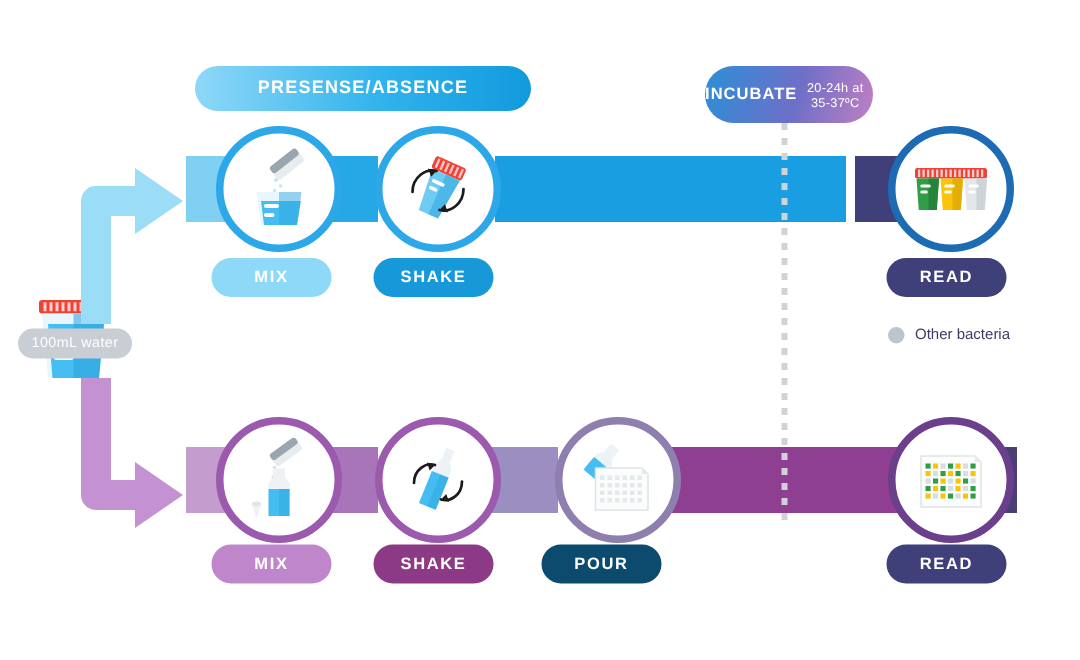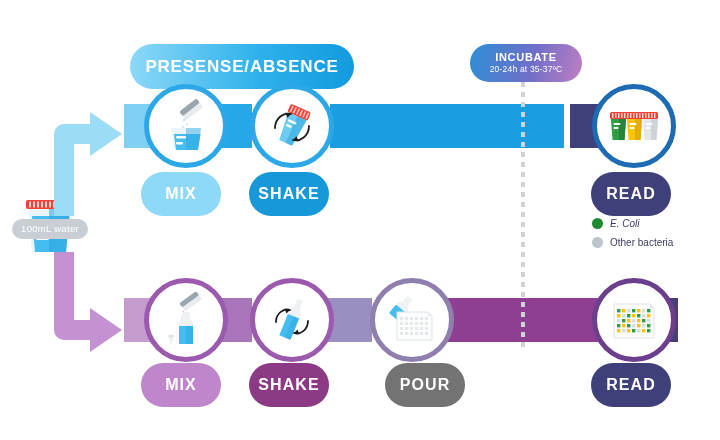--- a/index.html
+++ b/index.html
@@ -12,31 +12,30 @@
 
   
   .pill{
     position:absolute;display:flex;align-items:center;justify-content:center;
     border-radius:999px;color:#fff;letter-spacing:.8px;font-weight:bold;
     text-align:center;line-height:1.15;
   }
 
   
   .banner-pa{
-    left:130px;top:44px;width:224px;height:45px;font-size:17px;
+    left:130px;top:44px;width:224px;height:30px;font-size:12px;
     background:linear-gradient(90deg,#8ed8f8 0%,#31b3ec 55%,#119ade 100%);
   }
   .banner-mpn{
     left:130px;top:233px;width:338px;height:30px;font-size:11.5px;
     background:linear-gradient(90deg,#c9a3ce 0%,#a濃 0%,#b07fbe 45%,#9a5fae 100%);
   }
   .badge-incubate{
     left:470px;top:44px;width:112px;height:38px;
     background:linear-gradient(105deg,#2b8fd6 0%,#6f6fc8 55%,#c07fc2 100%);
-    flex-direction:column;
   }
   .badge-incubate .b-title{font-size:11px;letter-spacing:.7px;}
   .badge-incubate .b-sub{font-size:8.5px;font-weight:normal;letter-spacing:.2px;margin-top:1px;}
 
   
   .track{position:absolute;height:44px;}
   .t1{left:124px;top:104px;width:42px;background:#7fd0f3;}
   .t2{left:208px;top:104px;width:44px;background:#27a8e6;}
   .t3{left:330px;top:104px;width:234px;background:#1a9ee2;}
   .t4{left:570px;top:104px;width:62px;background:#3f3f7a;}
@@ -62,27 +61,27 @@
   .node-mix-top{left:144px;top:84px;width:74px;height:74px;}
   .node-shake-top{left:250px;top:84px;width:74px;height:74px;}
   .node-read-top{left:592px;top:84px;width:74px;height:74px;}
 
   .node-mix-bot{left:144px;top:278px;width:74px;height:74px;}
   .node-shake-bot{left:250px;top:278px;width:74px;height:74px;}
   .node-pour-bot{left:370px;top:278px;width:74px;height:74px;}
   .node-read-bot{left:592px;top:278px;width:74px;height:74px;}
 
   
-  .lbl{height:44px;font-size:16px;letter-spacing:1.1px;}
+  .lbl{height:26px;font-size:11px;letter-spacing:1.1px;}
   .lbl-mix-top{left:141px;top:172px;width:80px;background:#8ed8f8;}
   .lbl-shake-top{left:249px;top:172px;width:80px;background:#1798d9;}
   .lbl-read-top{left:591px;top:172px;width:80px;background:#3f3f7a;}
   .lbl-mix-bot{left:141px;top:363px;width:80px;background:#bf86cb;}
   .lbl-shake-bot{left:249px;top:363px;width:80px;background:#8c3a86;}
-  .lbl-pour-bot{left:385px;top:363px;width:80px;background:#737373;}
+  .lbl-pour-bot{left:361px;top:363px;width:80px;background:#0c4a6e;}
   .lbl-read-bot{left:591px;top:363px;width:80px;background:#3f3f7a;}
 
   
   .sample{position:absolute;left:22px;top:196px;width:54px;height:60px;}
   .sample-label{
     left:12px;top:219px;width:76px;height:20px;font-size:9.5px;
     font-weight:normal;background:#c9cdd4;letter-spacing:.3px;
   }
 
   
@@ -368,22 +367,18 @@
   <div class="pill lbl lbl-shake-top">SHAKE</div>
   <div class="pill lbl lbl-read-top">READ</div>
 
   <div class="pill lbl lbl-mix-bot">MIX</div>
   <div class="pill lbl lbl-shake-bot">SHAKE</div>
   <div class="pill lbl lbl-pour-bot">POUR</div>
   <div class="pill lbl lbl-read-bot">READ</div>
 
   <div class="legend">
     <div class="legend-row">
-      <span class="legend-dot" style="background:#1f8a2f"></span>
-      <span class="legend-text ital">E. Coli</span>
-    </div>
-    <div class="legend-row">
       <span class="legend-dot" style="background:#bcc5cc"></span>
       <span class="legend-text">Other bacteria</span>
     </div>
   </div>
 
 </div>
 
 </body></html>

